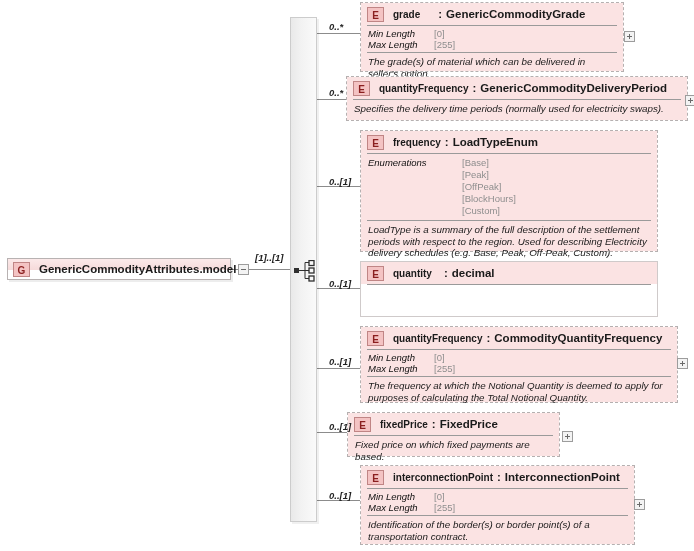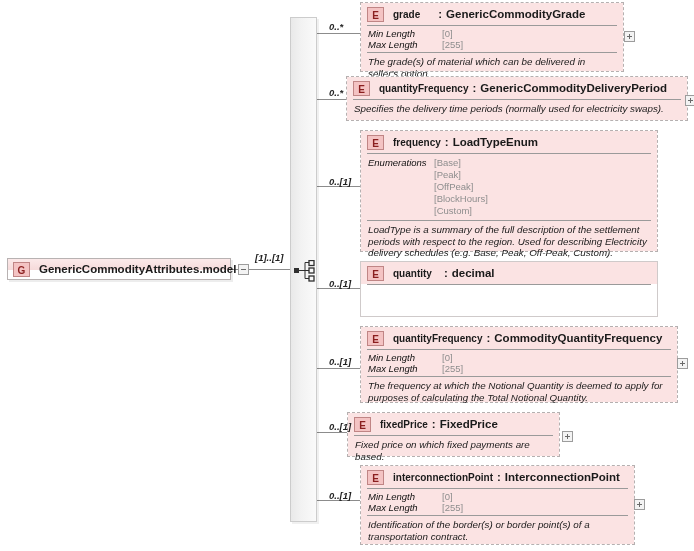--- a/index.html
+++ b/index.html
@@ -186,21 +186,21 @@
     height: 1px;
     background: #9a9a9a;
     margin: 0 6px;
   }
 
   .facets {
     padding: 2px 0 2px 7px;
     font-size: 9.5px;
     line-height: 11px;
   }
-  .facetrow { display: flex; gap: 8px; }
+  .facetrow { display: flex; }
   .facetname {
     font-style: italic;
     color: #111111;
     width: 66px;
     flex: none;
     white-space: nowrap;
   }
   .facetval {
     color: #8e8e8e;
     white-space: nowrap;
@@ -212,21 +212,21 @@
     display: flex;
   }
   .enumlabel {
     font-style: italic;
     color: #111111;
     width: 66px;
     flex: none;
     white-space: nowrap;
   }
   .enumvals { color: #8e8e8e; line-height: 12px; }
-  .enumvals div { white-space: nowrap; }
+  .enumvals div { white-space: nowrap; margin-left: 28px; }
 
   .doc {
     padding: 3px 7px 3px 7px;
     font-size: 9.8px;
     font-style: italic;
     color: #1a1a1a;
     line-height: 11.5px;
   }
 </style>
 </head>

